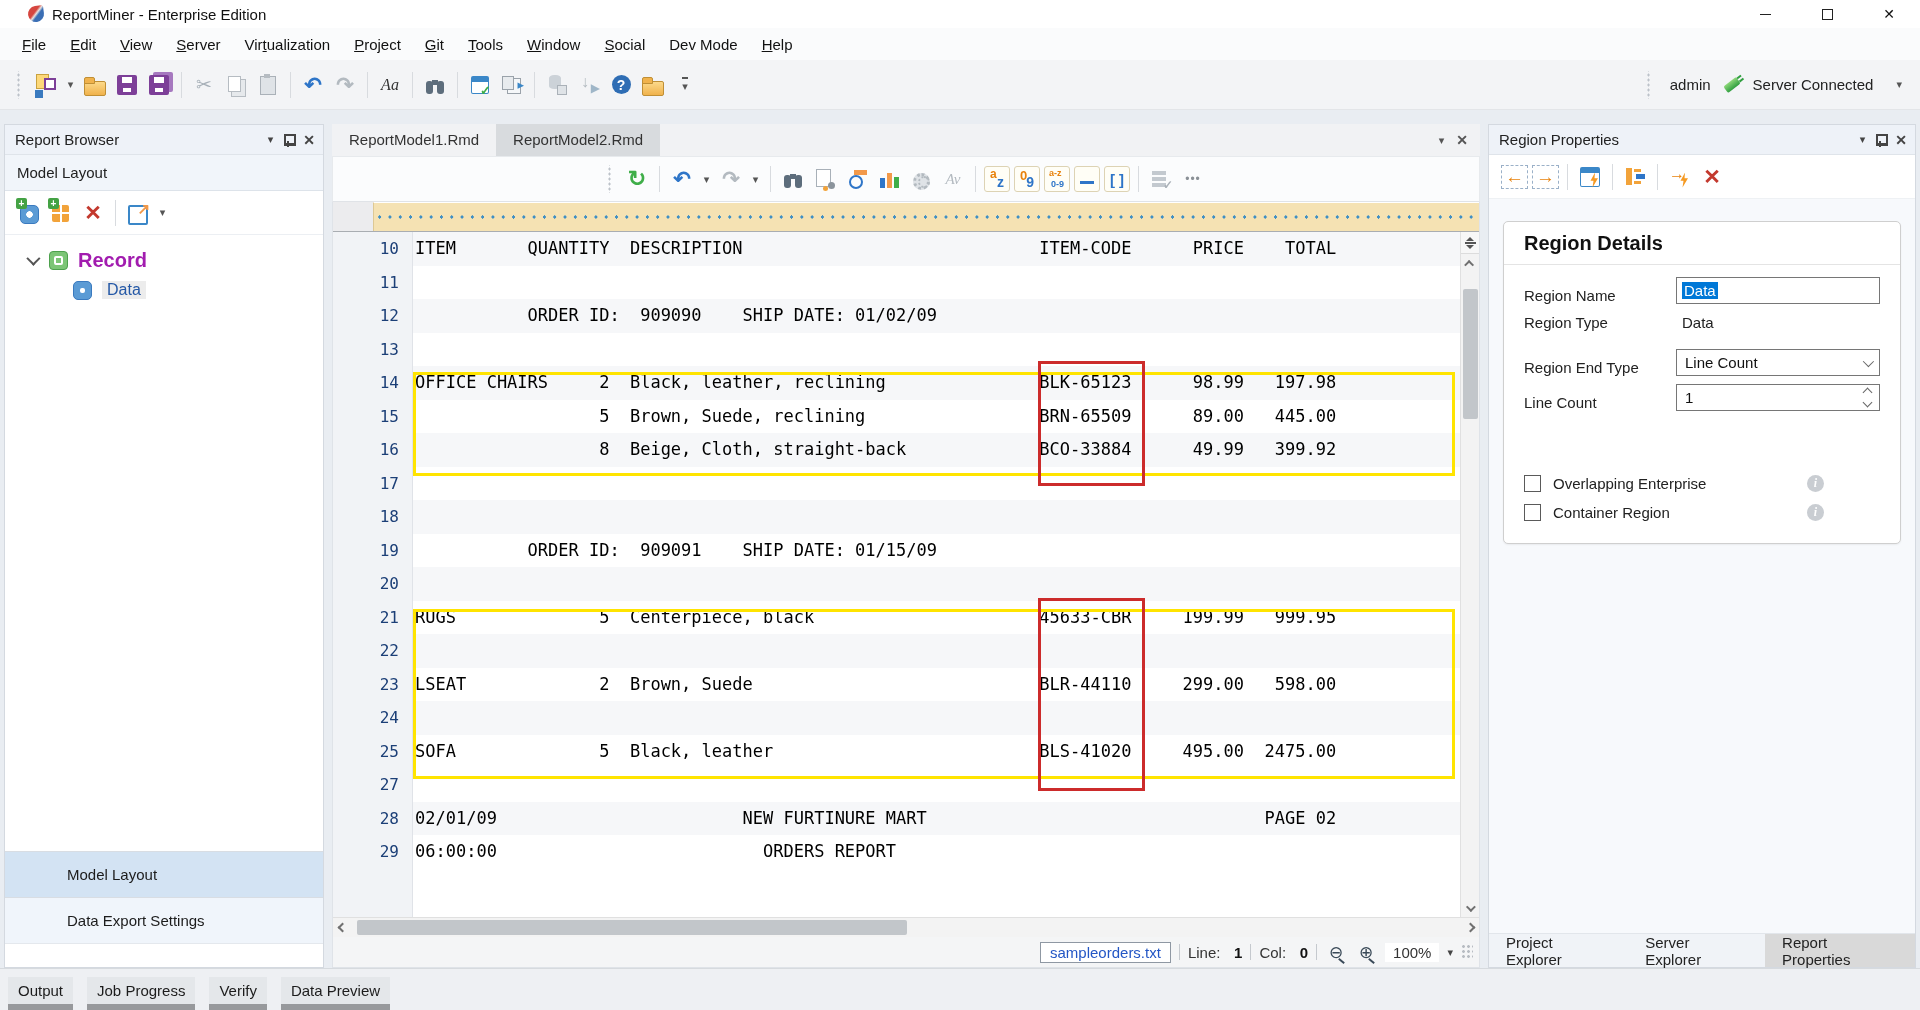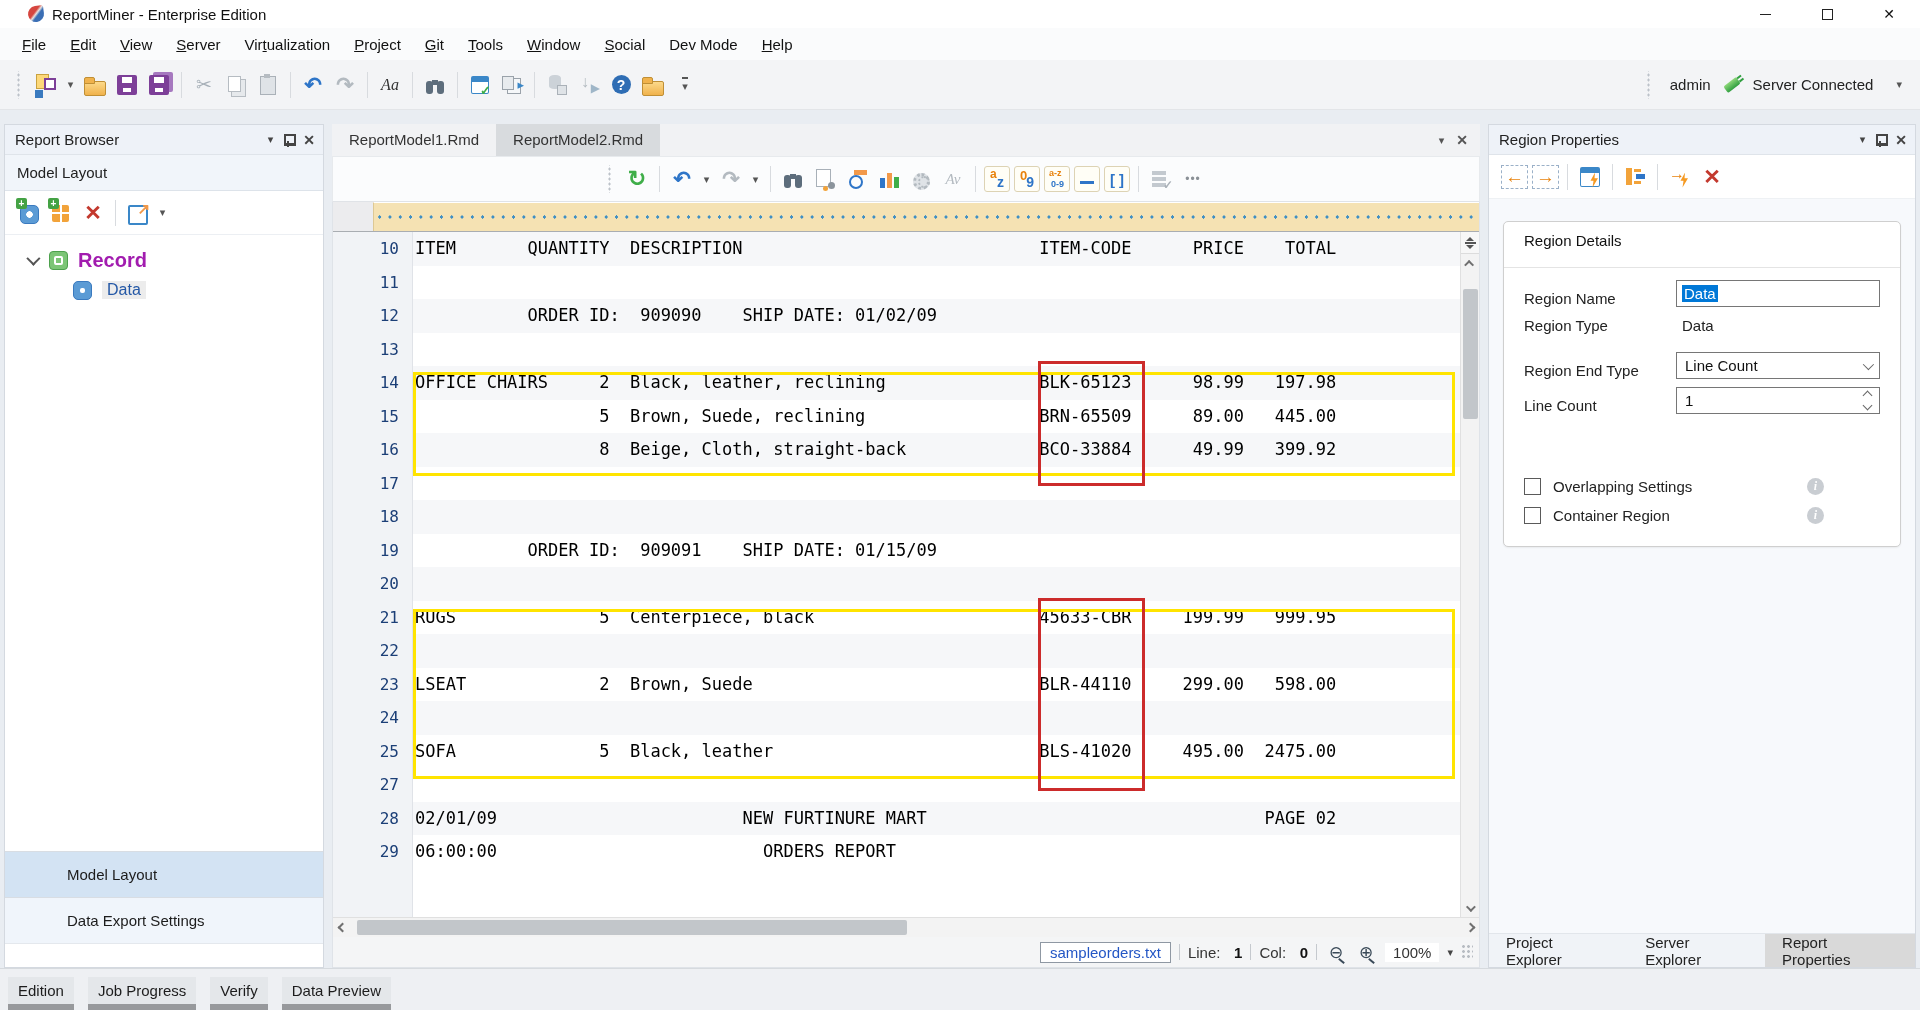--- a/index.html
+++ b/index.html
@@ -181,21 +181,21 @@
 .mag{position:relative;width:22px;height:22px;display:inline-flex;align-items:center;justify-content:center;font-size:17px;color:#3a4a58}
 .mag::after{content:"";position:absolute;right:2px;bottom:1px;width:7px;height:2px;background:#3a4a58;transform:rotate(40deg)}
 .sb-zoom{background:#fff;padding:1px 8px}
 .sb-zoom-chev{font-size:11px;color:#444}
 .sb-grip{width:12px;height:16px;background:radial-gradient(circle,#b7bcc2 1.3px,transparent 1.5px);background-size:5px 5px}
 
 
 .right-panel{width:428px;flex:0 0 auto;background:#f7f9fc}
 .rp-toolbar{height:44px;display:flex;align-items:center;padding-left:10px;background:#fff;border-bottom:1px solid #eef1f4;flex:0 0 auto}
 .card{margin:22px 14px 0;background:#fff;border:1px solid #cfcfcf;border-radius:5px;box-shadow:0 1px 2px rgba(0,0,0,.06)}
-.card-title{padding:10px 0 18px 20px;font-size:15px;font-weight:normal;color:#111;border-bottom:1px solid #e4e4e4}
+.card-title{padding:10px 0 9px 20px;font-size:20px;font-weight:bold;color:#111;border-bottom:1px solid #e4e4e4}
 .card-body{padding:12px 20px 22px}
 .frow{display:flex;align-items:flex-end}
 .flabel{width:152px;font-size:15px;color:#222;flex:0 0 auto}
 .fctrl{flex:1}
 .input{height:27px;border:1px solid #767676;background:#fff;display:flex;align-items:center;padding:0 5px;font-size:15px}
 .sel-text{background:#0078d7;color:#fff;padding:0 2px}
 .static-val{font-size:15px;color:#222;padding-left:6px}
 .combo{height:27px;border:1px solid #767676;background:#fff;display:flex;align-items:center;padding:0 8px;font-size:15px;color:#111}
 .combo .chev{margin-left:auto;width:8px;height:8px;border-right:1.6px solid #666;border-bottom:1.6px solid #666;transform:rotate(45deg) translateY(-2px)}
 .spinner{height:27px;border:1px solid #767676;background:#fff;display:flex;align-items:center;padding:0 8px;font-size:15px;color:#111}
@@ -537,42 +537,42 @@
             <span class="fctrl spinner">
               <span>1</span>
               <span class="spin-arrows">
                   <span class="up"></span>
                   <span class="dn"></span>
                 </span>
             </span>
           </div>
           <div class="cbrow first">
             <span class="checkbox"></span>
-            <span class="cb-label">Overlapping Settings</span>
+            <span class="cb-label">Overlapping Enterprise</span>
             <span class="info-ic">i</span>
           </div>
           <div class="cbrow">
             <span class="checkbox"></span>
             <span class="cb-label">Container Region</span>
             <span class="info-ic">i</span>
           </div>
         </div>
       </div>
       <div class="rp-spacer"></div>
       <div class="rp-tabs">
         <span class="rp-tab">Project Explorer</span>
         <span class="rp-tab">Server Explorer</span>
         <span class="rp-tab active">Report Properties</span>
       </div>
     </div>
   </div>
 
   <div class="bottom-band">
     <span class="bl-tab">
-        <span class="bl-label">Edition</span>
+        <span class="bl-label">Output</span>
         <span class="bl-strip"></span>
       </span>
     <span class="bl-tab">
         <span class="bl-label">Job Progress</span>
         <span class="bl-strip"></span>
       </span>
     <span class="bl-tab">
         <span class="bl-label">Verify</span>
         <span class="bl-strip"></span>
       </span>

